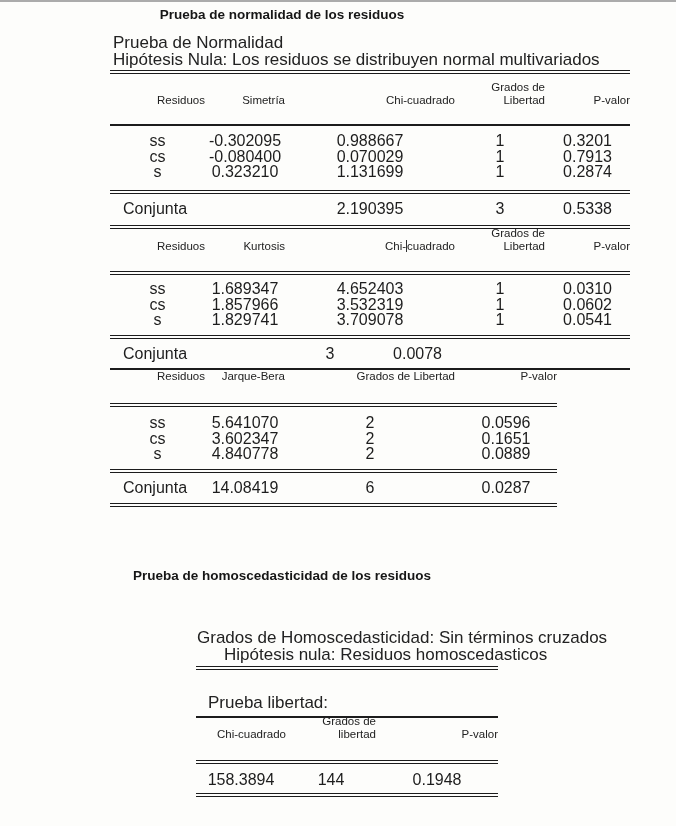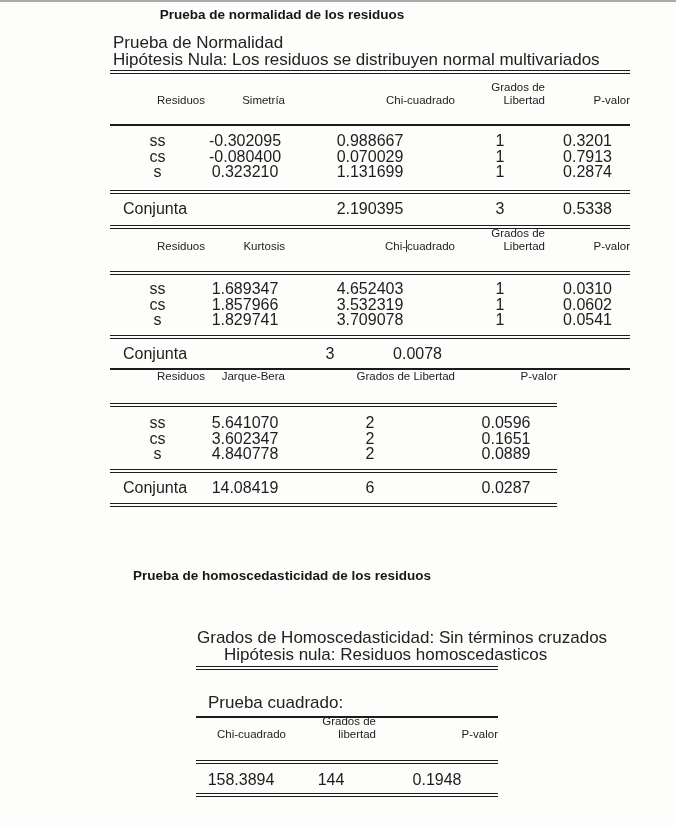--- a/index.html
+++ b/index.html
@@ -186,21 +186,21 @@
 
 <div class="abs rule-double" style="top:503px; left:110px; width:447px;"></div>
 
 <div class="abs page-title" style="top:568px;">Prueba de homoscedasticidad de los residuos</div>
 
 <div class="abs sub" style="top:628px; left:197px;">Grados de Homoscedasticidad: Sin términos cruzados</div>
 <div class="abs sub" style="top:645px; left:197px;margin-left:27px;">Hipótesis nula: Residuos homoscedasticos</div>
 
 <div class="abs rule-double" style="top:666px; left:196px; width:302px;"></div>
 
-<div class="abs sub" style="top:693px; left:208px;">Prueba cuadrado:</div>
+<div class="abs sub" style="top:693px; left:208px;">Prueba libertad:</div>
 
 <div class="abs rule-thick" style="top:716px; left:196px; width:302px;"></div>
 
 <div class="abs hdr-row" style="top:724px; left:196px; width:302px; height:34px;">
   <div class="hdr-cell b1">Chi-cuadrado</div>
   <div class="hdr-cell b2">
     <div>Grados de</div>
     <div>libertad</div>
   </div>
   <div class="hdr-cell b3">P-valor</div>

